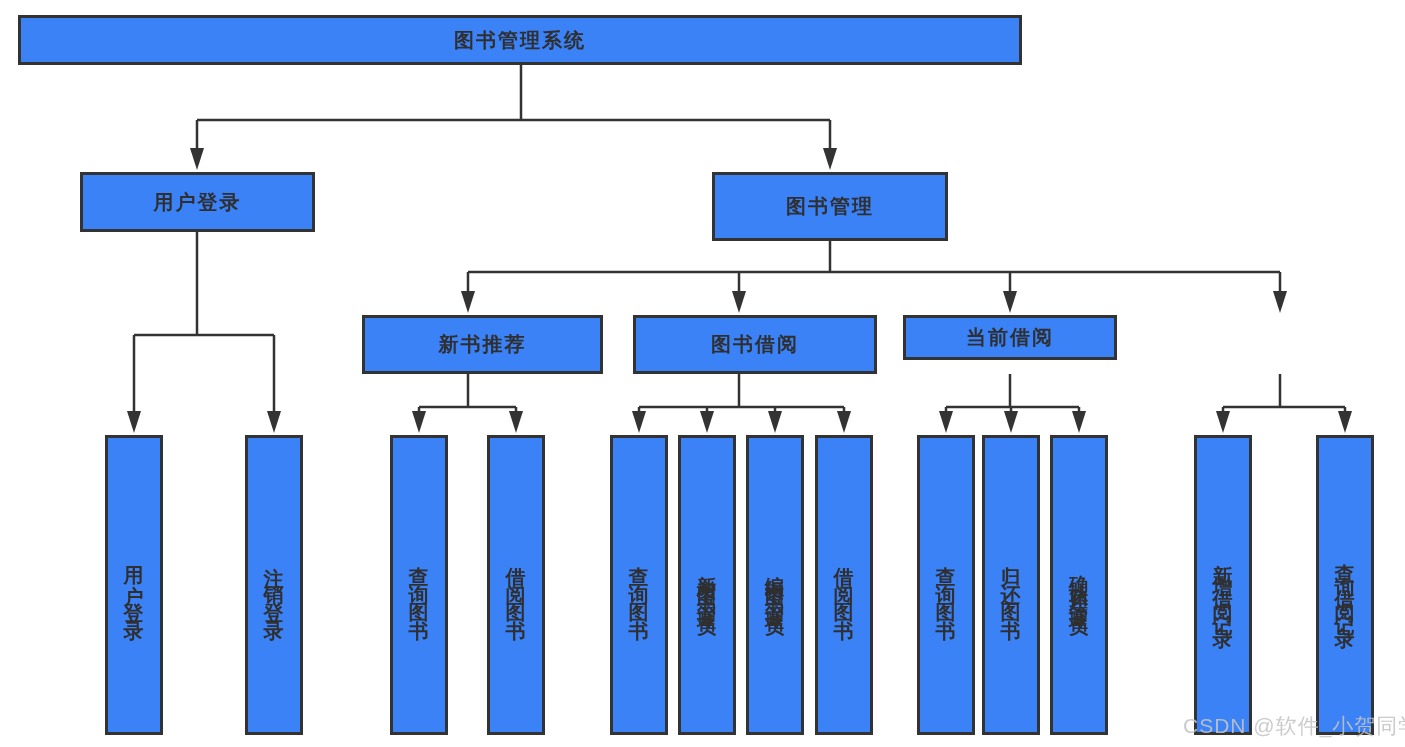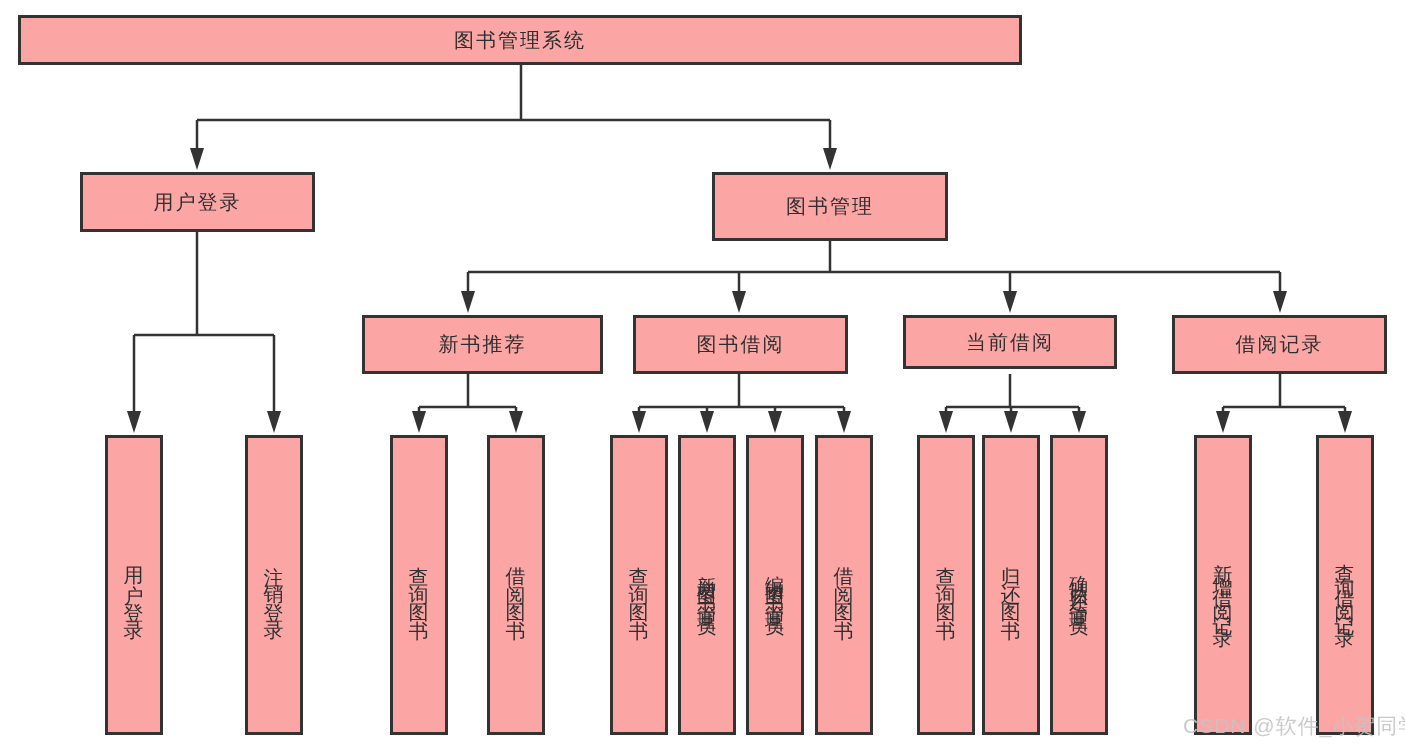--- a/index.html
+++ b/index.html
@@ -8,45 +8,46 @@
     width:1405px;height:747px;
     background:#ffffff;
     font-family:"Liberation Sans","DejaVu Sans",sans-serif;
     overflow:hidden;
   }
   .wires{position:absolute;left:0;top:0;z-index:0;}
   .node{
     position:absolute;
     box-sizing:border-box;
     border:3px solid #333333;
-    background:#fca5a5;
+    background:#3b82f6;
     display:flex;
     align-items:center;
     justify-content:center;
     color:#2f2f2f;
     font-size:20px;
     letter-spacing:2px;
     z-index:1;
+    font-weight:bold;
   }
   .leaf{
     writing-mode:vertical-rl;
     text-orientation:mixed;
     letter-spacing:18px;
     line-height:1;
     padding-top:4px;
   }
   .leaf.medium{letter-spacing:13px;}
   .leaf.long{letter-spacing:6px;font-size:19px;}
   
   .n-root   {left:18px;  top:15px;  width:1004px; height:50px;}
   .n-login  {left:80px;  top:172px; width:235px;  height:60px;}
   .n-mgmt   {left:712px; top:172px; width:236px;  height:69px;}
   .n-rec    {left:362px; top:315px; width:241px;  height:59px;}
-  .n-borrow {left:633px; top:315px; width:215px;  height:59px;}
-  .n-current{left:903px; top:315px; width:214px;  height:54px;}
+  .n-borrow {left:633px; top:315px; width:244px;  height:59px;}
+  .n-current{left:903px; top:315px; width:214px;  height:45px;}
   .n-records{left:1172px;top:315px; width:215px;  height:59px;}
   .lf{top:435px;width:58px;height:300px;}
   .l1 {left:105px;} .l2 {left:245px;}
   .l3 {left:390px;} .l4 {left:487px;}
   .l5 {left:610px;} .l6 {left:678px;} .l7 {left:746px;} .l8 {left:815px;}
   .l9 {left:917px;} .l10{left:982px;} .l11{left:1050px;}
   .l12{left:1194px;} .l13{left:1316px;}
   .watermark{
     position:absolute;
     left:1183px;top:712px;
@@ -99,21 +100,20 @@
   </svg>
 
   <div class="node n-root">图书管理系统</div>
 
   <div class="node n-login">用户登录</div>
   <div class="node n-mgmt">图书管理</div>
 
   <div class="node n-rec">新书推荐</div>
   <div class="node n-borrow">图书借阅</div>
   <div class="node n-current">当前借阅</div>
-  <div class="node n-records">借阅记录</div>
 
   <div class="node leaf lf l1">用户登录</div>
   <div class="node leaf lf l2">注销登录</div>
 
   <div class="node leaf lf l3">查询图书</div>
   <div class="node leaf lf l4">借阅图书</div>
 
   <div class="node leaf lf l5">查询图书</div>
   <div class="node leaf long lf l6">新增图书（管理员）</div>
   <div class="node leaf long lf l7">编辑图书（管理员）</div>

